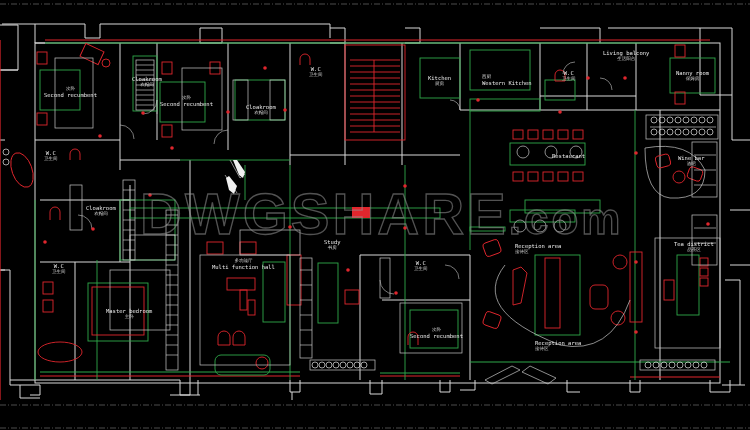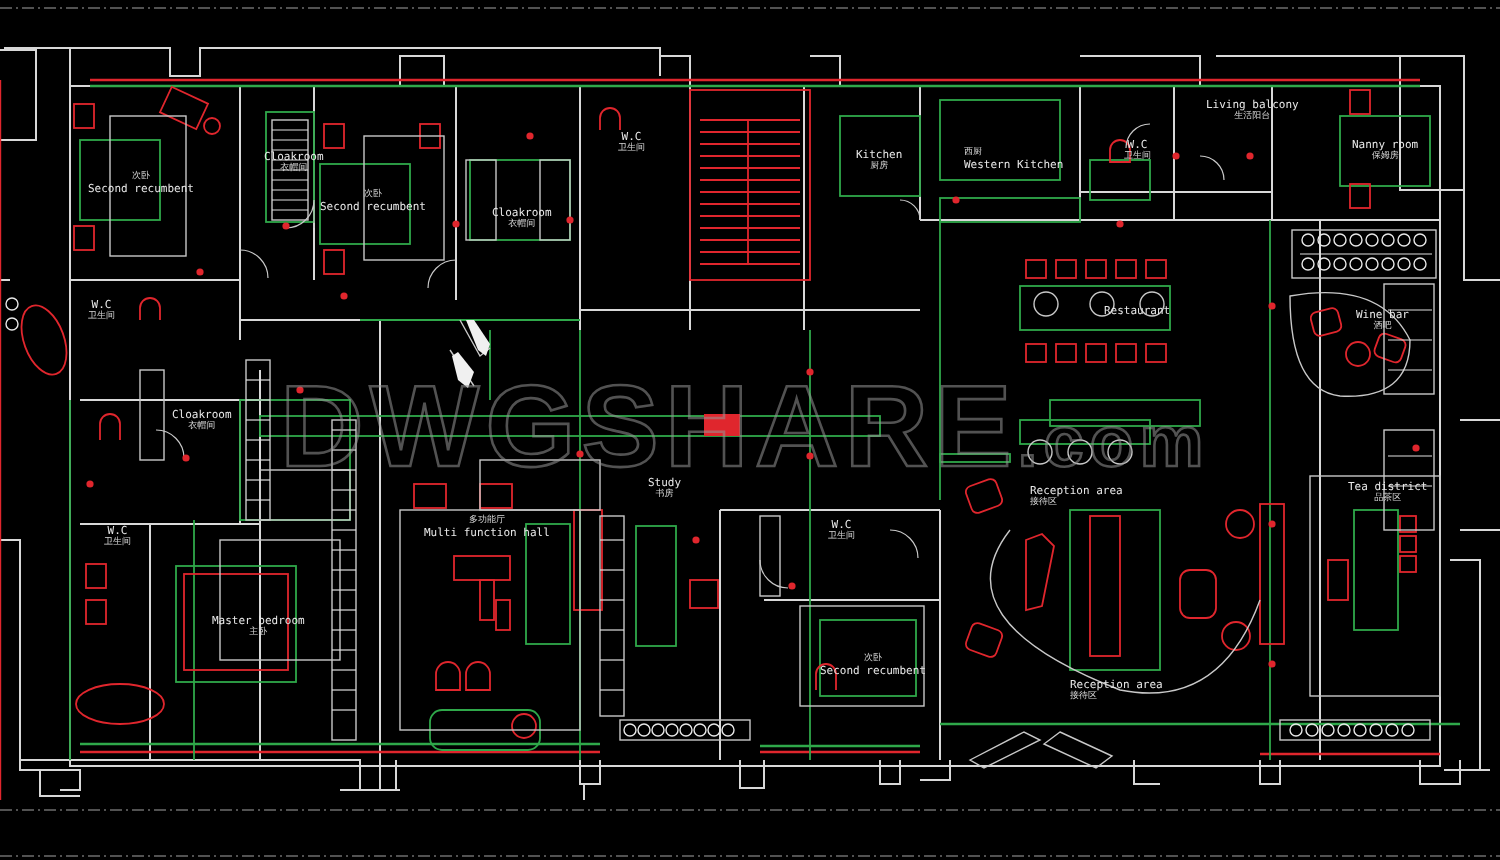--- a/index.html
+++ b/index.html
@@ -1,21 +1,21 @@
 <!DOCTYPE html>
 <html><head>
   <meta charset="utf-8">
   <style>
     html, body { margin: 0; padding: 0; background: #000; }
     body { width: 750px; height: 430px; overflow: hidden; position: relative; font-family: "DejaVu Sans Mono", monospace; }
     #plan { position: absolute; left: 0; top: 0; width: 750px; height: 430px; display: block; }
     .lbl { position: absolute; color: #e8e8e8; font-size: 5.5px; line-height: 6px; text-align: center; white-space: nowrap; font-family: "DejaVu Sans Mono", monospace; }
     .lbl .cn { display: block; font-size: 4.5px; color: #d8d8d8; }
     .watermark { position: absolute; left: 140px; top: 180px; font-family: "Liberation Sans", sans-serif; font-size: 58px; font-weight: 700; letter-spacing: 3px; color: transparent; -webkit-text-stroke: 1.3px rgba(150,150,150,0.55); white-space: nowrap; pointer-events: none; }
-    .watermark .dotcom { font-size: 36px; }
+    .watermark .dotcom { font-size: 44px; }
   </style>
 </head>
 <body>
 
 <svg id="plan" viewBox="0 0 750 430" xmlns="http://www.w3.org/2000/svg">
   <rect x="0" y="0" width="750" height="430" fill="#000"></rect>
 
   <g stroke="#6e6e6e" stroke-width="0.7" stroke-dasharray="6,2,1,2">
     <line x1="0" y1="4" x2="750" y2="4"></line>
     <line x1="0" y1="405" x2="750" y2="405"></line>

